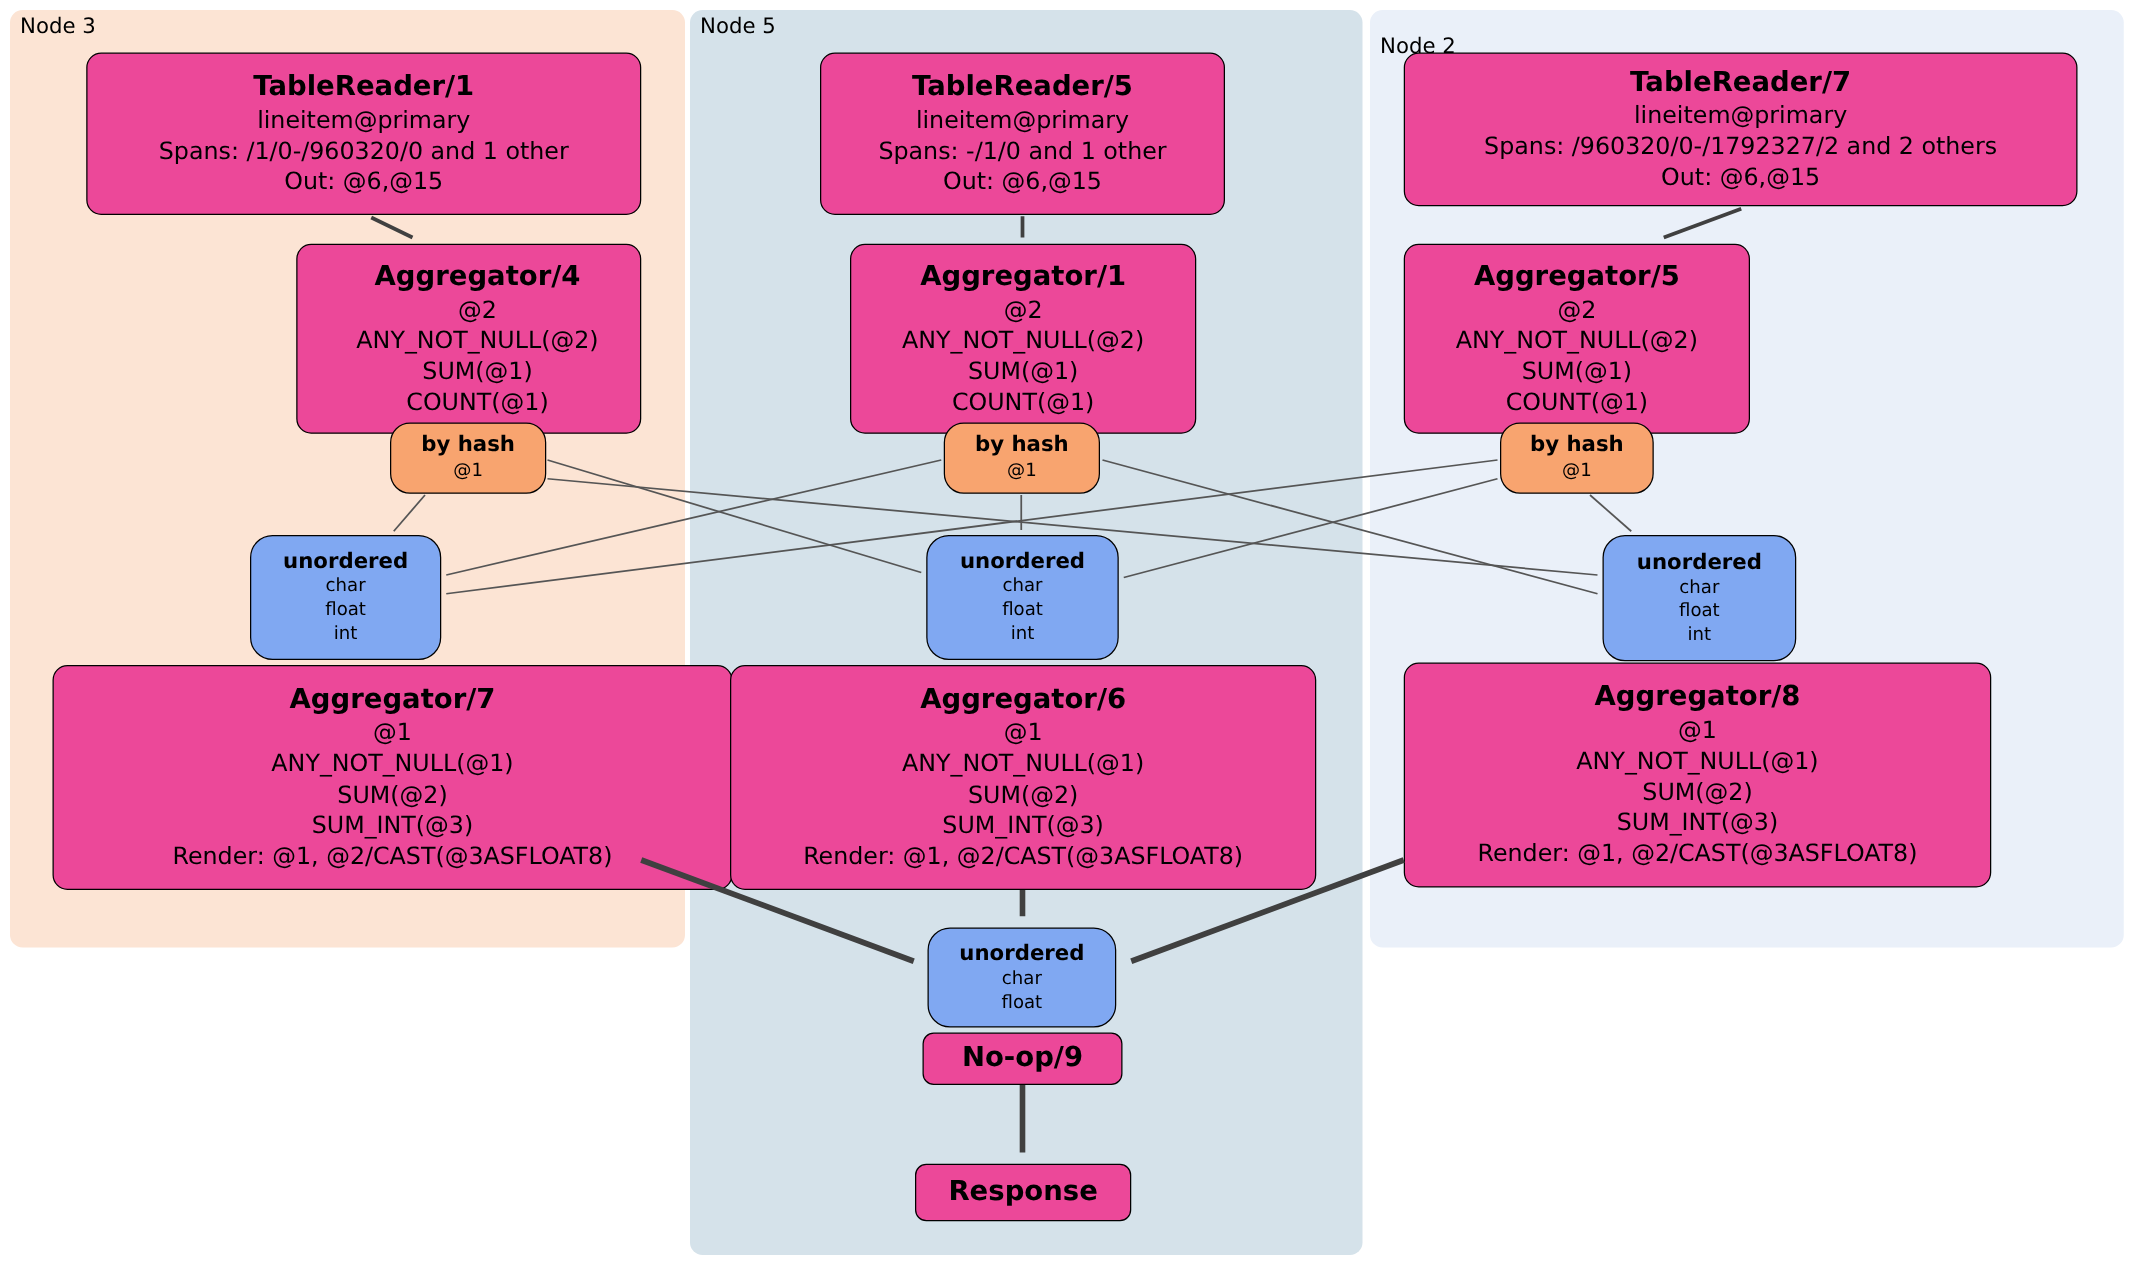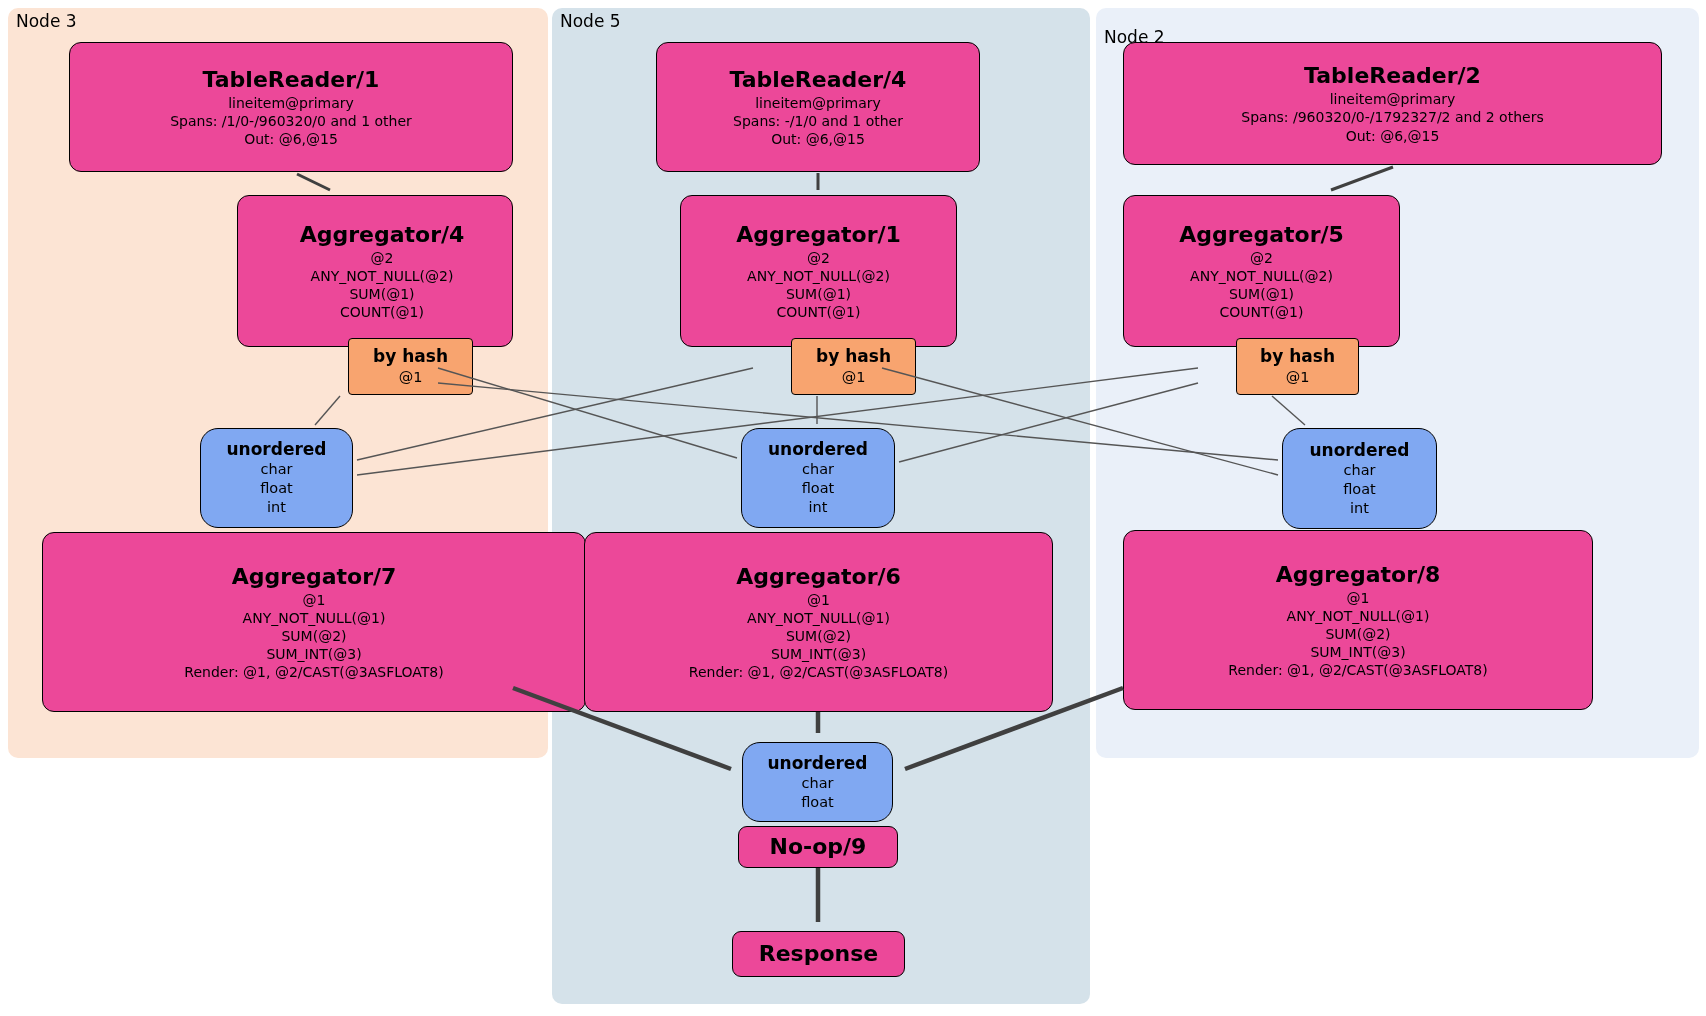--- a/index.html
+++ b/index.html
@@ -12,27 +12,27 @@
   .region.node3{background:#fce4d4;}
   .region.node1{background:#d5e2ea;}
   .region.node2{background:#eaf0f9;}
   .region-label{position:absolute;font-size:17px;color:#000;}
   .box{
     position:absolute;background:#ec4899;border:1.6px solid #000;border-radius:12px;
     display:flex;flex-direction:column;justify-content:center;align-items:center;
     text-align:center;box-sizing:border-box;padding:4px 6px;
   }
   .box .title{font-weight:bold;font-size:22px;line-height:1.27;white-space:nowrap;}
-  .box .line{font-size:14px;line-height:1.3;white-space:nowrap;}
+  .box .line{font-size:19px;line-height:1.3;white-space:nowrap;}
   .pill{
     position:absolute;border:1.8px solid #000;box-sizing:border-box;
     display:flex;flex-direction:column;justify-content:center;align-items:center;
     text-align:center;
   }
-  .router{background:#f8a46f;border-radius:4px;margin-left:36px;}
+  .router{background:#f8a46f;border-radius:16px;}
   .sync{background:#80a8f2;border-radius:18px;}
   .pill .title{font-weight:bold;font-size:17px;line-height:1.25;white-space:nowrap;}
   .pill .line{font-size:14.5px;line-height:1.3;white-space:nowrap;}
   svg.edges{position:absolute;left:0;top:0;pointer-events:none;}
   svg.edges path{fill:none;}
   .e-thin{stroke:#555555;stroke-width:1.4px;}
   .e-med{stroke:#404040;stroke-width:3px;}
   .e-thick{stroke:#404040;stroke-width:4.5px;}
 </style>
 </head>
@@ -76,21 +76,21 @@
 <div class="box" style="left:42px;top:532px;width:544px;height:180px;">
   <div class="title">Aggregator/7</div>
   <div class="line">@1</div>
   <div class="line">ANY_NOT_NULL(@1)</div>
   <div class="line">SUM(@2)</div>
   <div class="line">SUM_INT(@3)</div>
   <div class="line">Render: @1, @2/CAST(@3ASFLOAT8)</div>
 </div>
 
 <div class="box" style="left:656px;top:42px;width:324px;height:130px;">
-  <div class="title">TableReader/4</div>
+  <div class="title">TableReader/5</div>
   <div class="line">lineitem@primary</div>
   <div class="line">Spans: -/1/0 and 1 other</div>
   <div class="line">Out: @6,@15</div>
 </div>
 
 <div class="box" style="left:680px;top:195px;width:277px;height:152px;">
   <div class="title">Aggregator/1</div>
   <div class="line">@2</div>
   <div class="line">ANY_NOT_NULL(@2)</div>
   <div class="line">SUM(@1)</div>
@@ -126,21 +126,21 @@
 
 <div class="box" style="left:738px;top:826px;width:160px;height:42px;border-radius:9px;">
   <div class="title">No-op/9</div>
 </div>
 
 <div class="box" style="left:732px;top:931px;width:173px;height:46px;border-radius:9px;">
   <div class="title">Response</div>
 </div>
 
 <div class="box" style="left:1123px;top:42px;width:539px;height:123px;">
-  <div class="title">TableReader/2</div>
+  <div class="title">TableReader/7</div>
   <div class="line">lineitem@primary</div>
   <div class="line">Spans: /960320/0-/1792327/2 and 2 others</div>
   <div class="line">Out: @6,@15</div>
 </div>
 
 <div class="box" style="left:1123px;top:195px;width:277px;height:152px;">
   <div class="title">Aggregator/5</div>
   <div class="line">@2</div>
   <div class="line">ANY_NOT_NULL(@2)</div>
   <div class="line">SUM(@1)</div>

